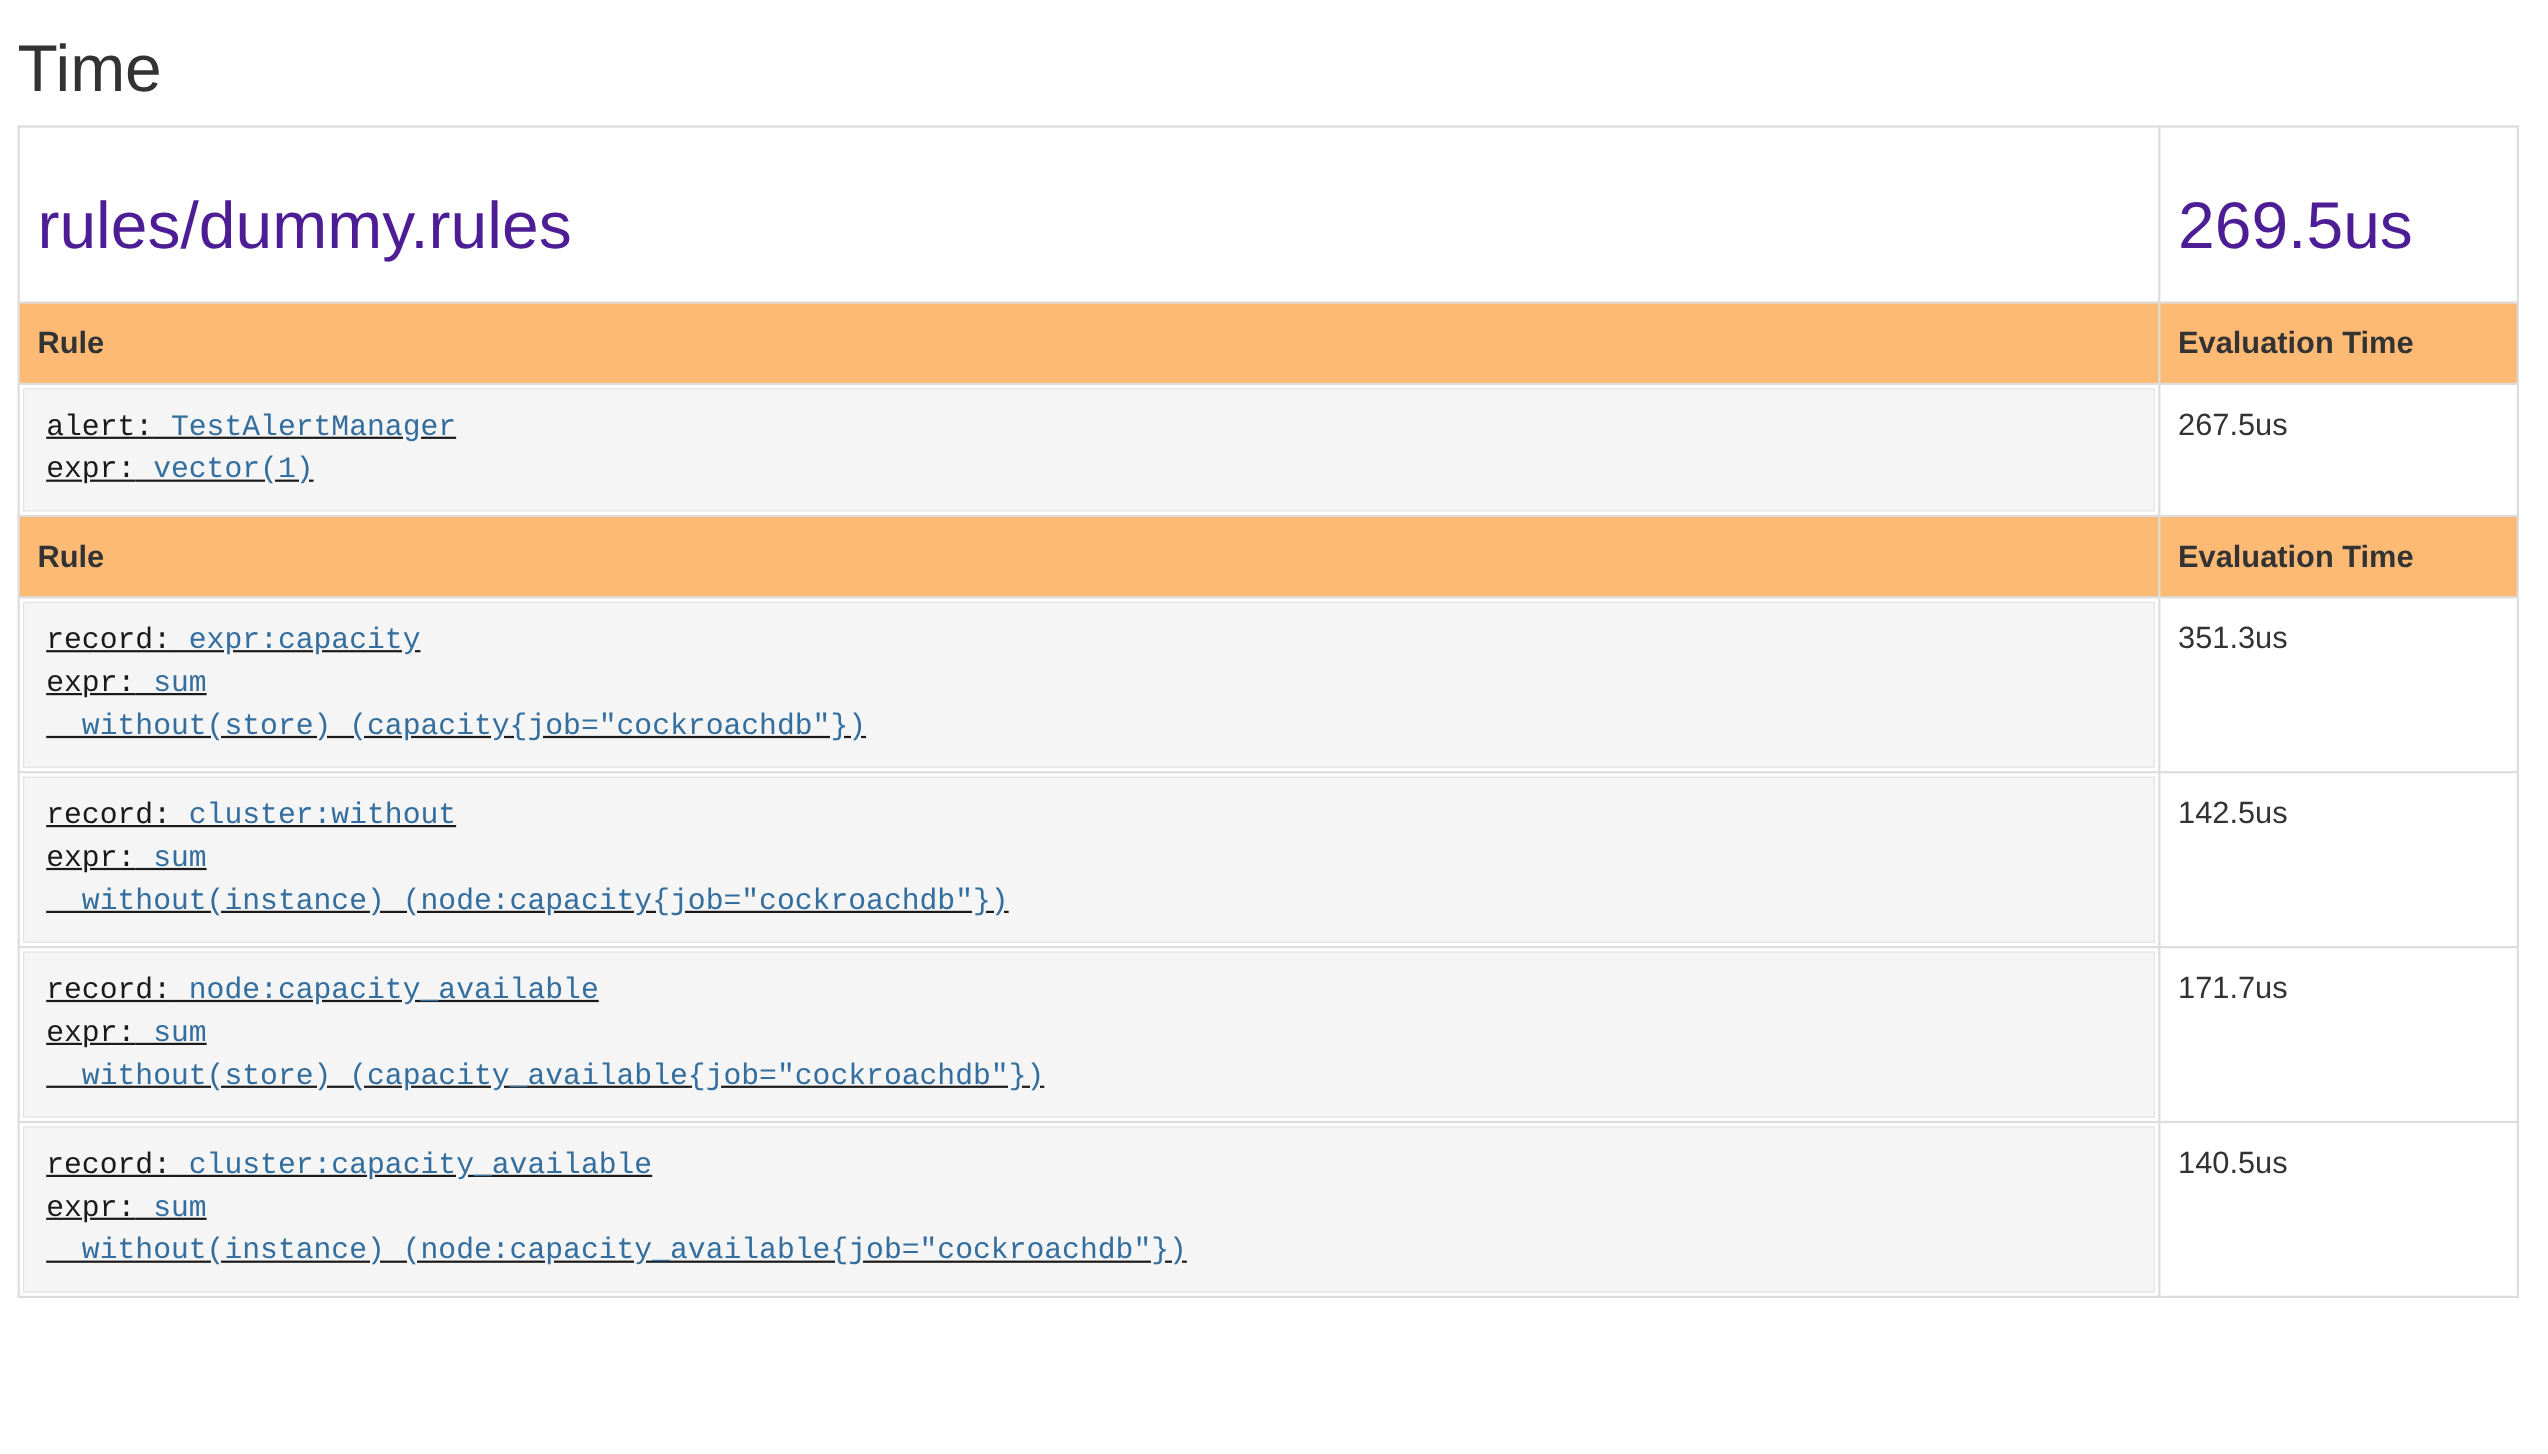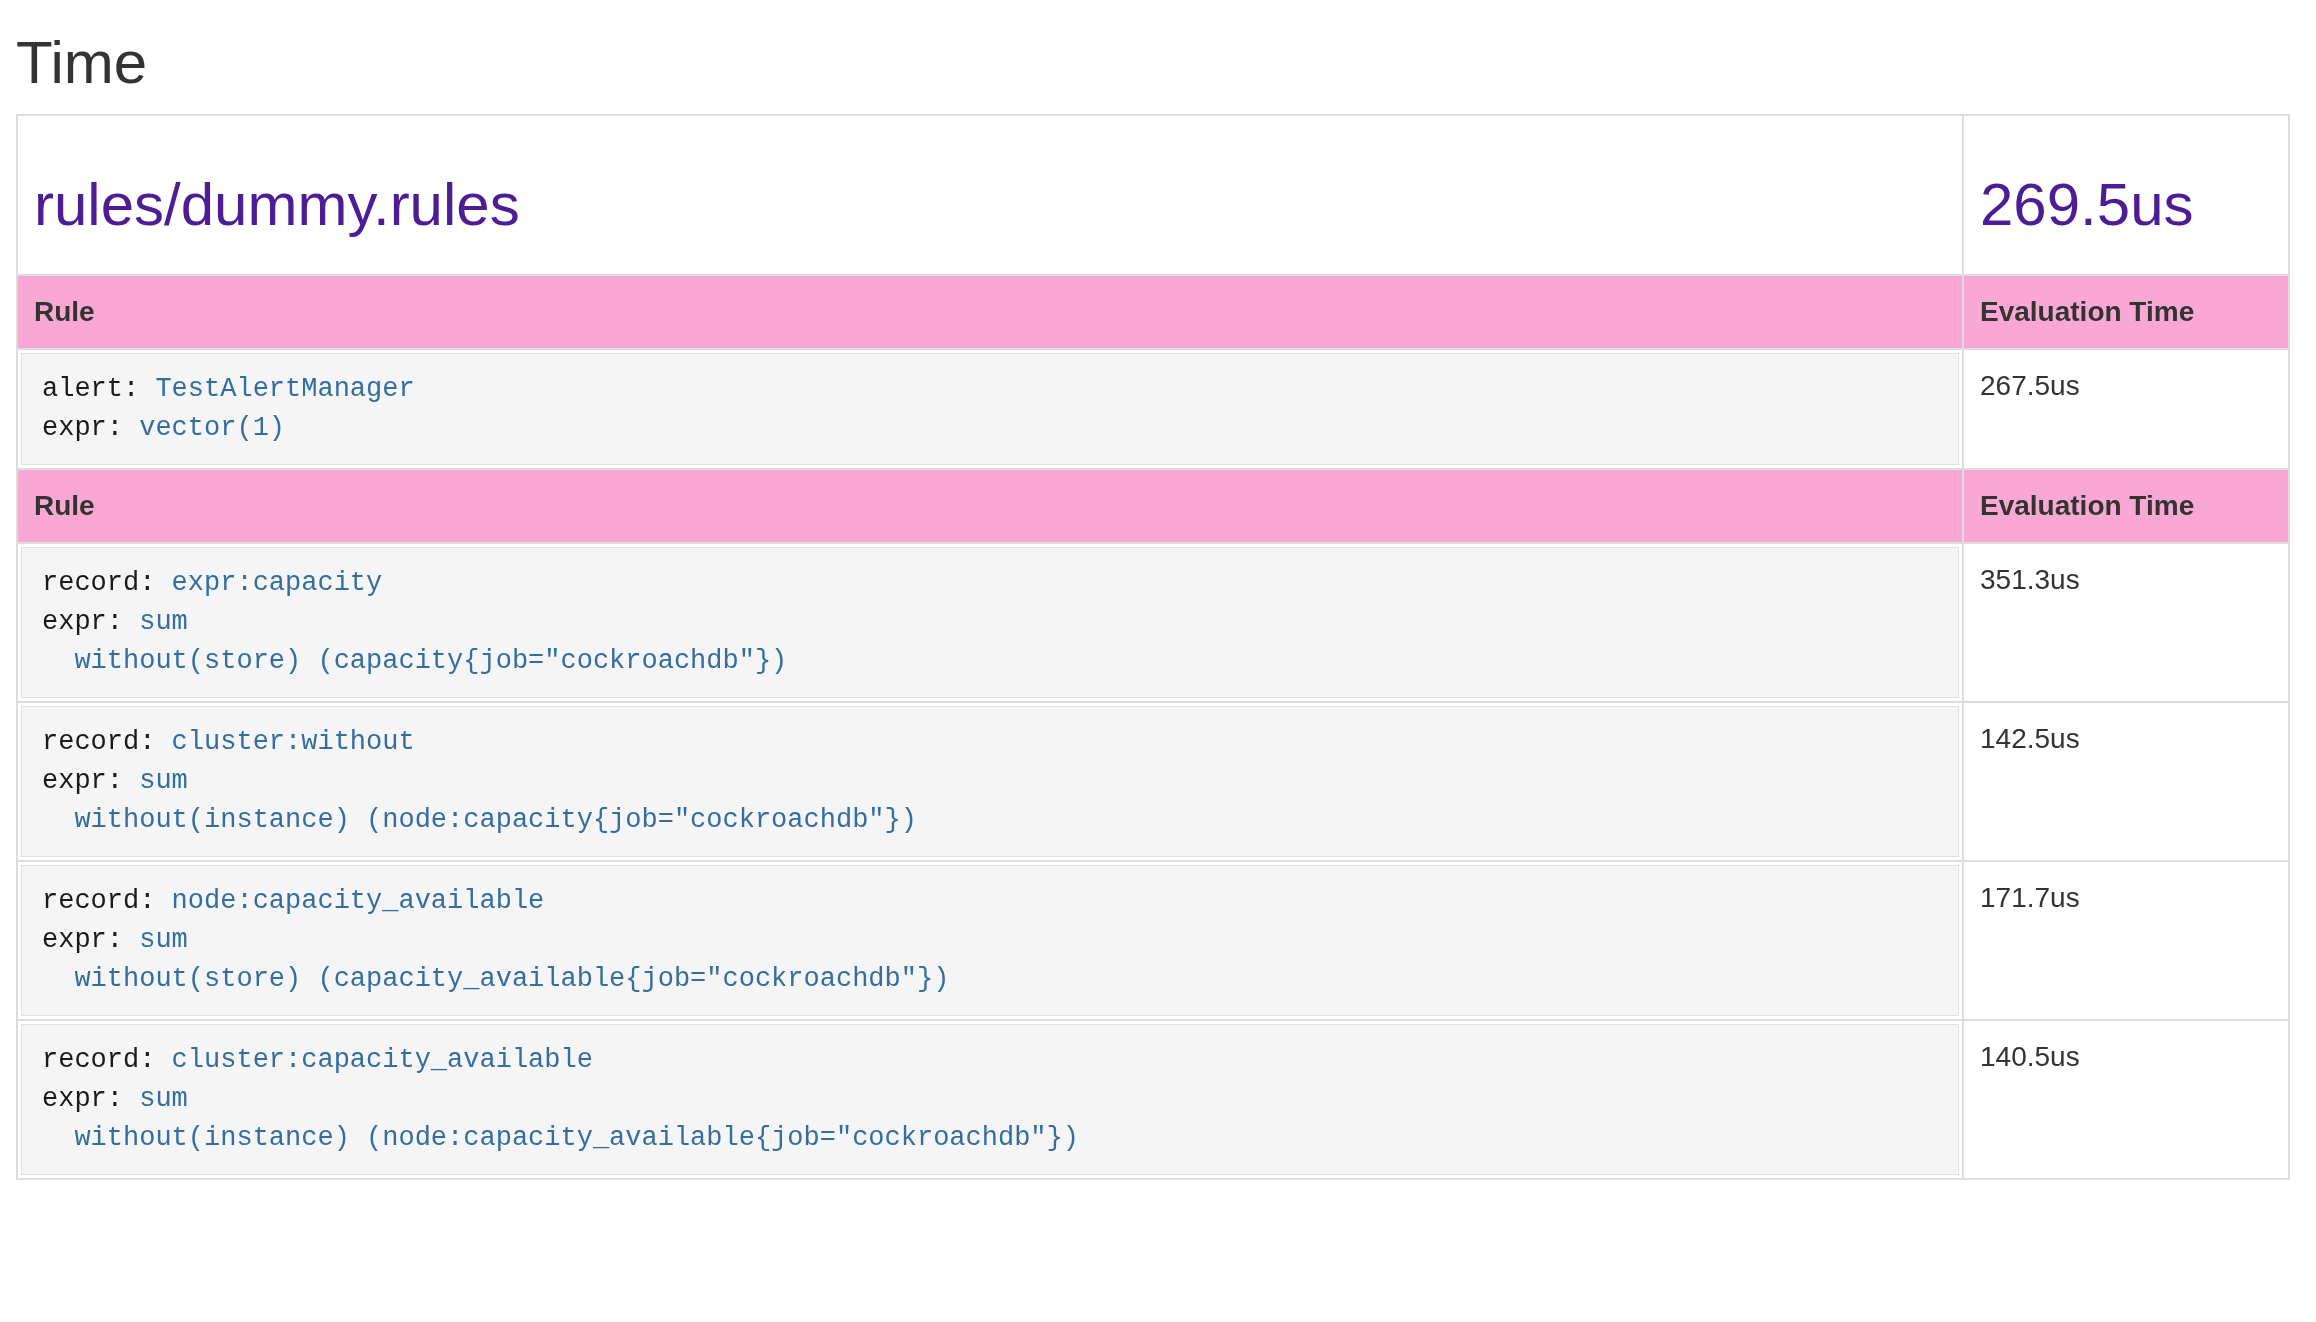--- a/index.html
+++ b/index.html
@@ -44,37 +44,37 @@
     color: #4c1d95;
     white-space: nowrap;
   }
 
   .head-row th {
     padding: 16px;
     font-size: 28px;
     line-height: 40px;
     font-weight: bold;
     color: #333333;
-    background: #f9a8d4;
+    background: #fdba74;
   }
 
   .rule-cell { padding: 3px; background: #ffffff; }
   .rule-cell pre {
     margin: 0;
     background: #f5f5f5;
     border: 1px solid #e1e1e1;
     padding: 16px 20px;
     font-family: "Liberation Mono", "DejaVu Sans Mono", monospace;
     font-size: 27px;
     line-height: 39px;
     color: #1a1a1a;
     white-space: pre;
     overflow: hidden;
   }
-  .code-line { white-space: pre; }
+  .code-line { white-space: pre; text-decoration: underline; }
   .code-line .k { color: #1a1a1a; }
   .code-line .v { color: #336e9e; text-decoration: none; cursor: pointer; }
 
   .time-cell {
     padding: 16px;
     font-size: 28px;
     line-height: 40px;
     color: #333333;
     background: #ffffff;
     margin-left: 32px;

